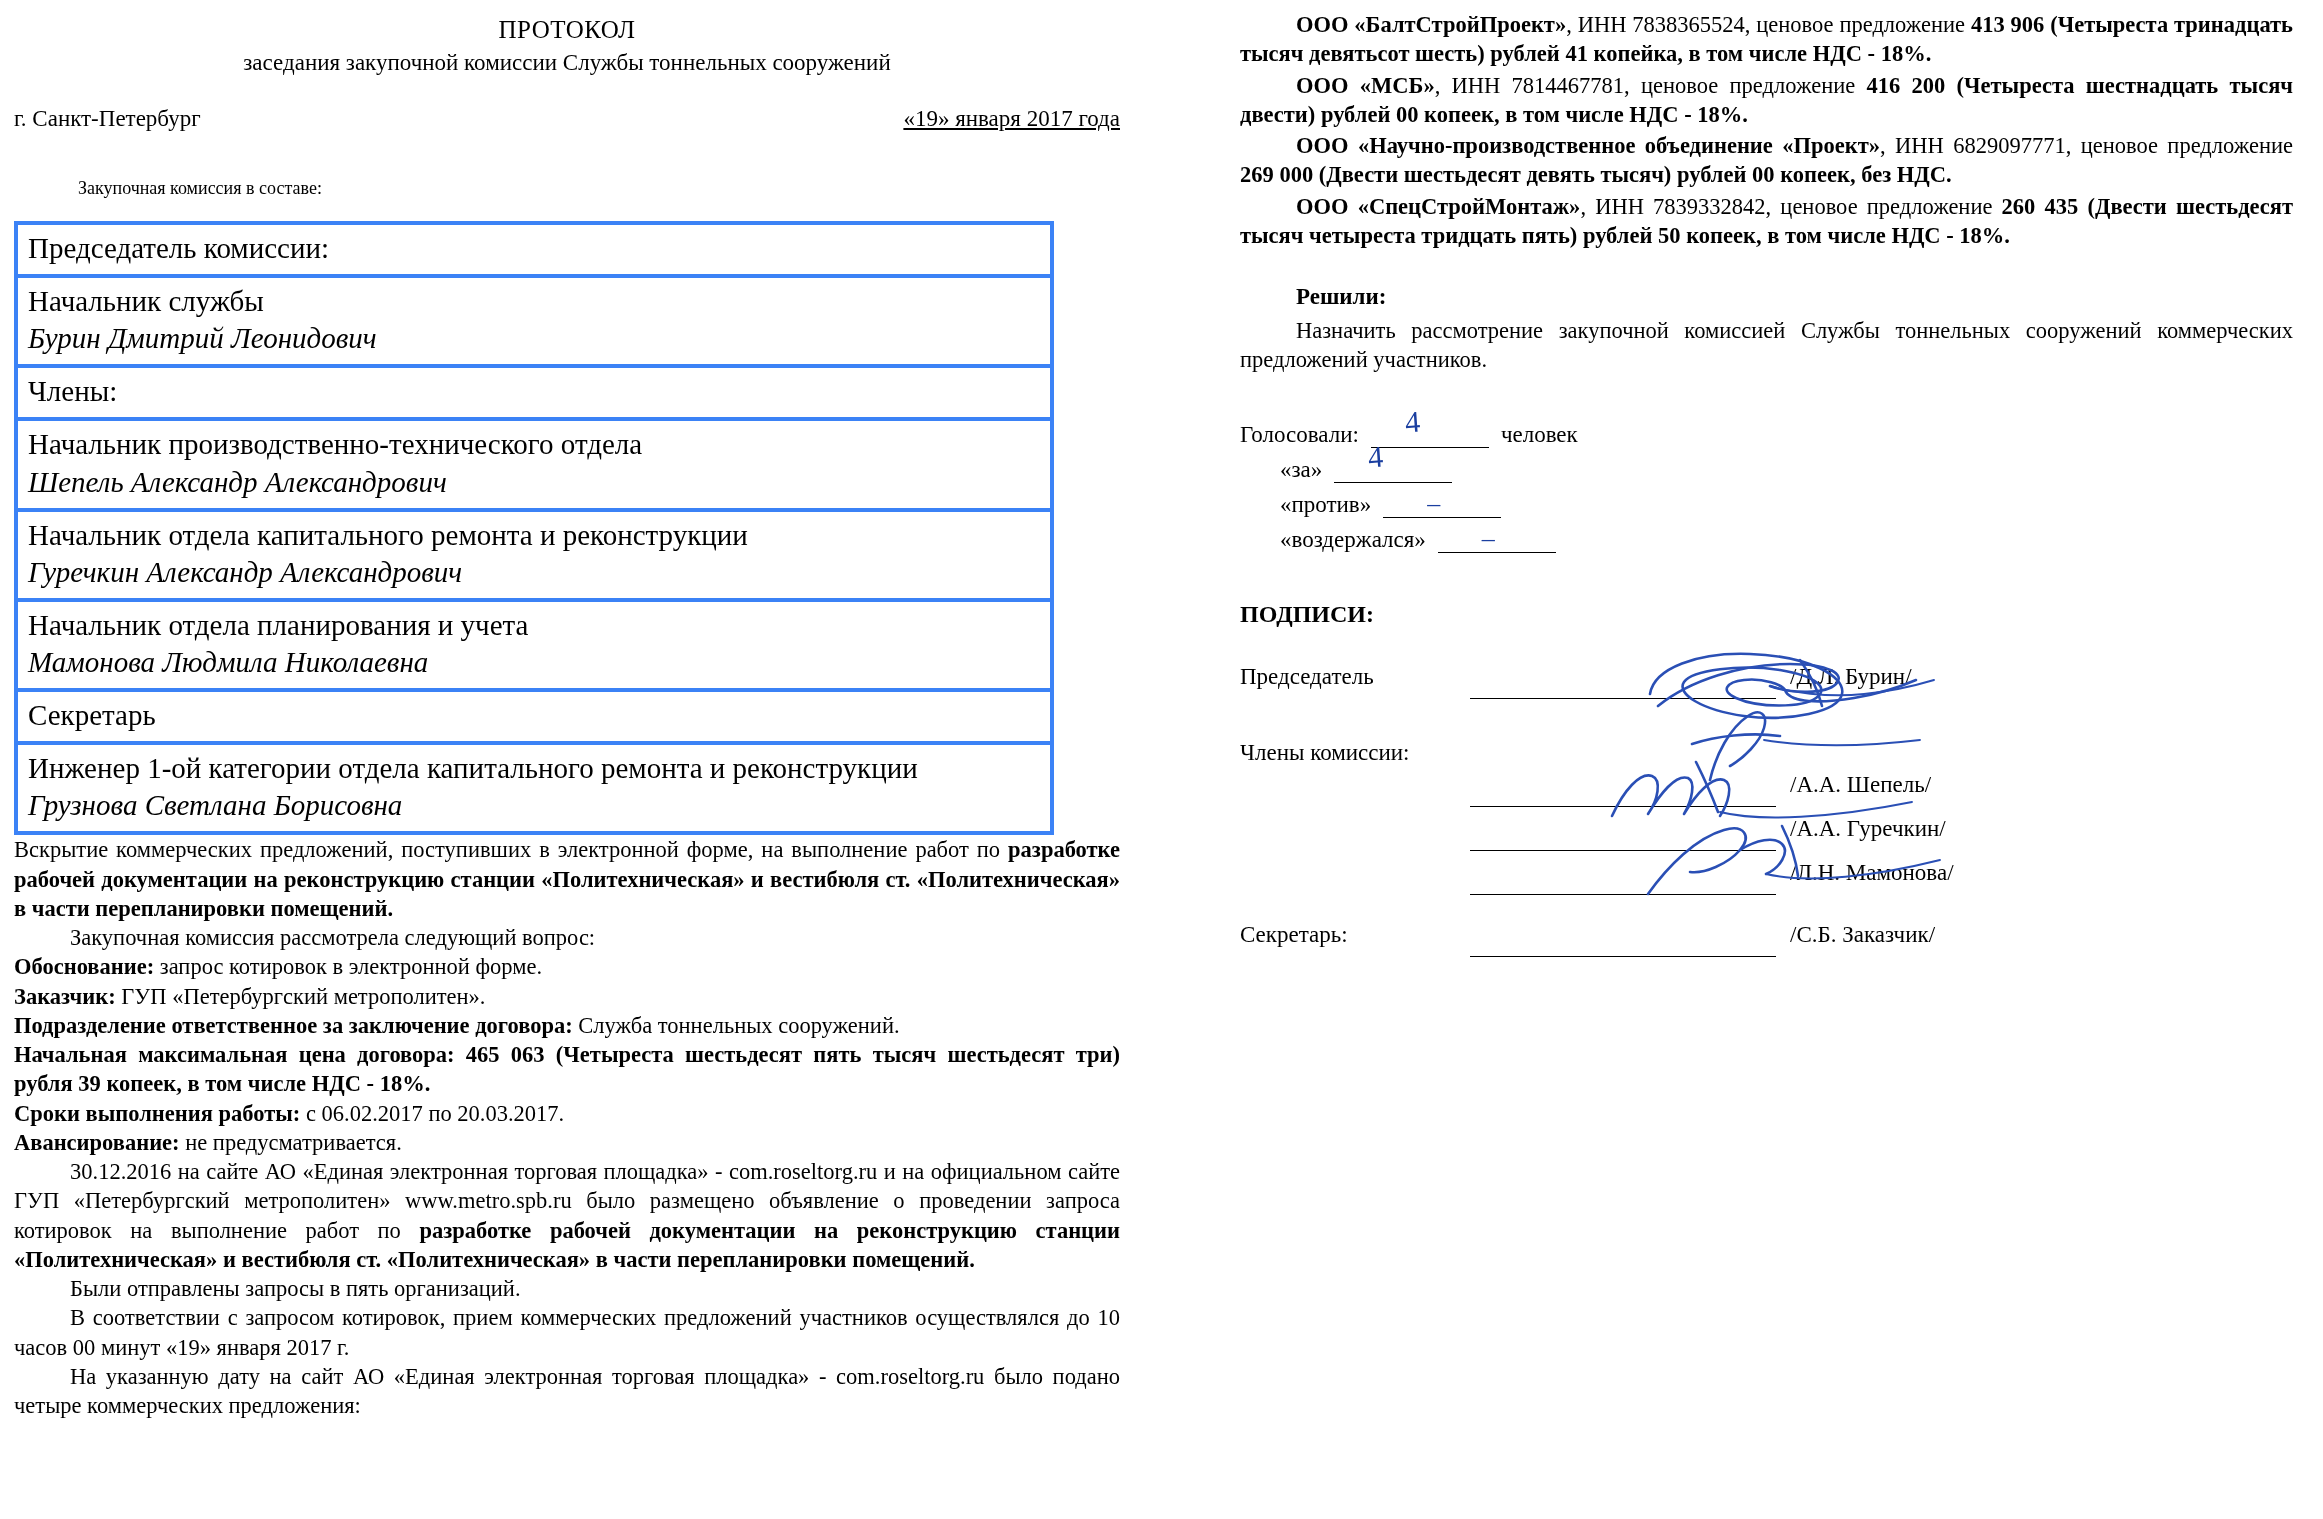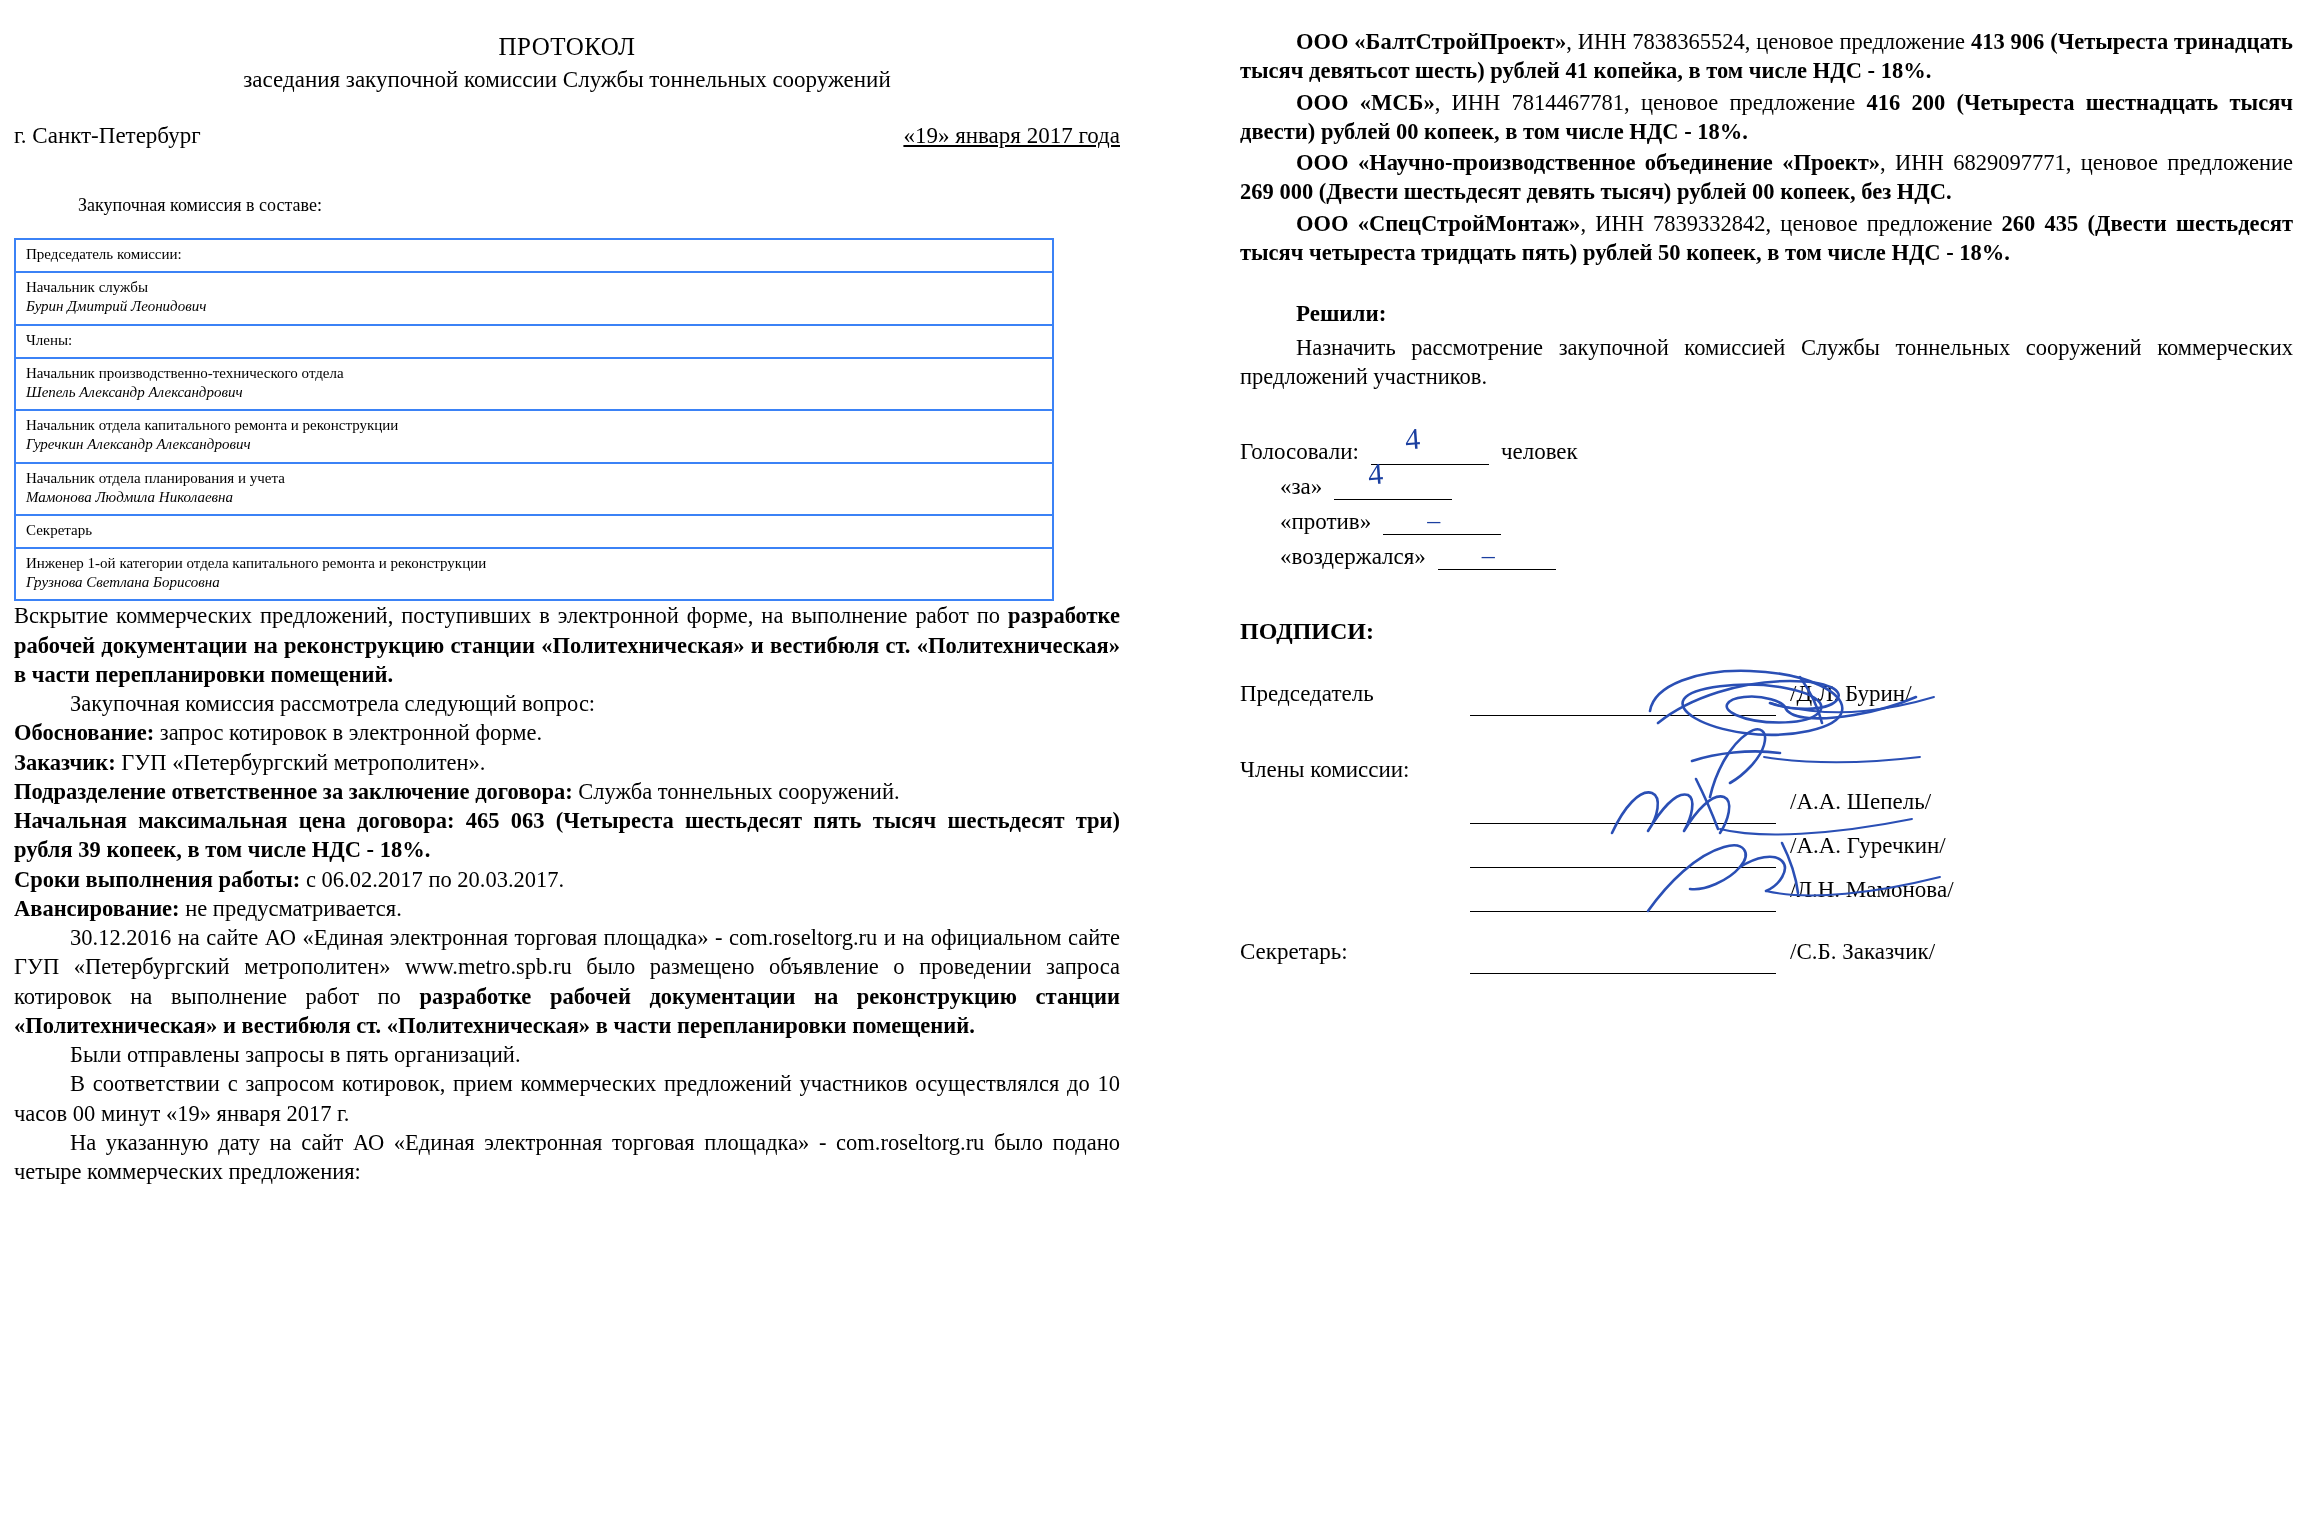--- a/index.html
+++ b/index.html
@@ -11,21 +11,20 @@
     position:relative;
     overflow:hidden;
   }
   .page{
     position:relative;
     width:2323px;height:1519px;
   }
   .col{
     position:absolute;
     top:0;
-    margin-top:17px;
   }
   .left{left:0;width:1160px;padding:10px 40px 0 14px;box-sizing:border-box;}
   .right{left:1240px;width:1083px;padding:10px 30px 0 0;box-sizing:border-box;}
 
   .title{
     text-align:center;
     font-size:25px;
     letter-spacing:.5px;
     margin-top:6px;
   }
@@ -48,23 +47,23 @@
     font-size:18px;
   }
 
   table.commission{
     border-collapse:collapse;
     width:1040px;
     margin-top:22px;
     margin-left:0;
   }
   table.commission td{
-    border:2px solid #3b82f6;
+    border:4px solid #3b82f6;
     padding:5px 10px 7px 10px;
-    font-size:15px;
+    font-size:29px;
     line-height:1.28;
   }
   .nm{font-style:italic;}
 
   p.body{
     font-size:22.5px;
     line-height:1.30;
     margin:0;
     text-align:justify;
   }

